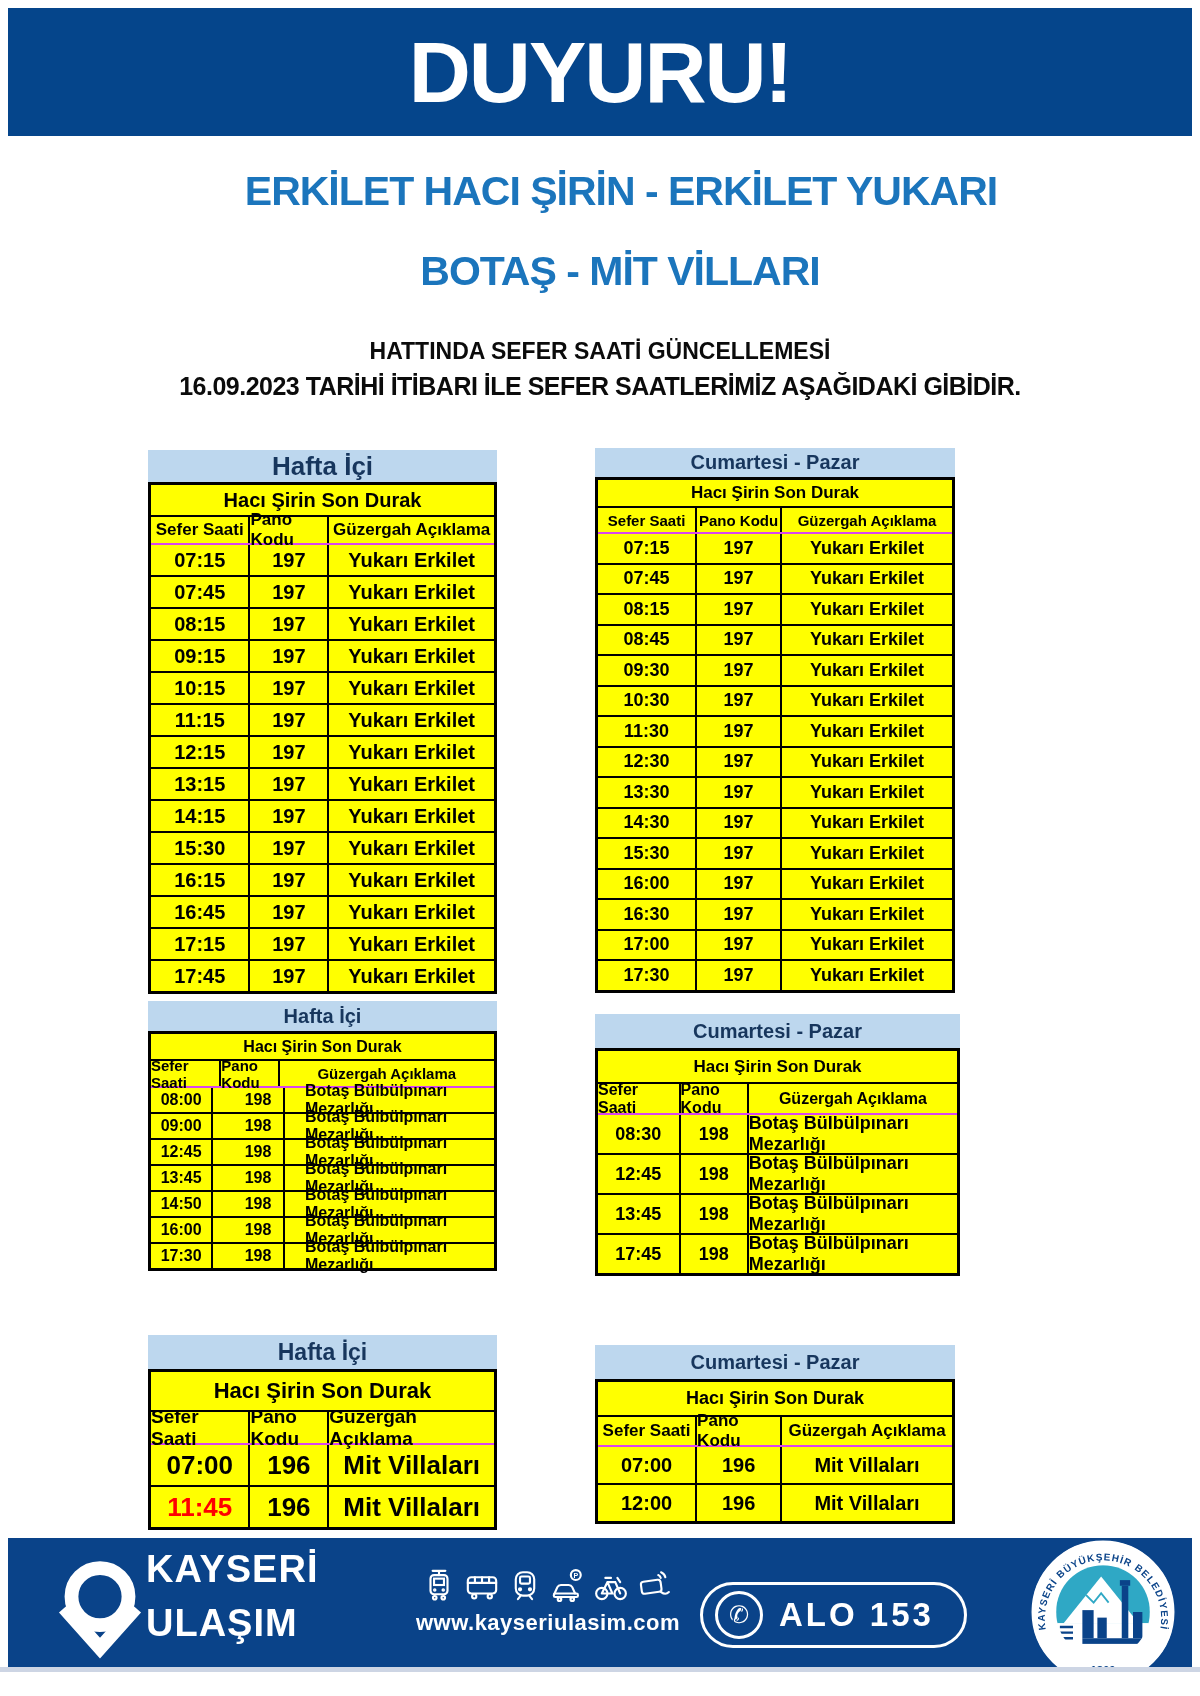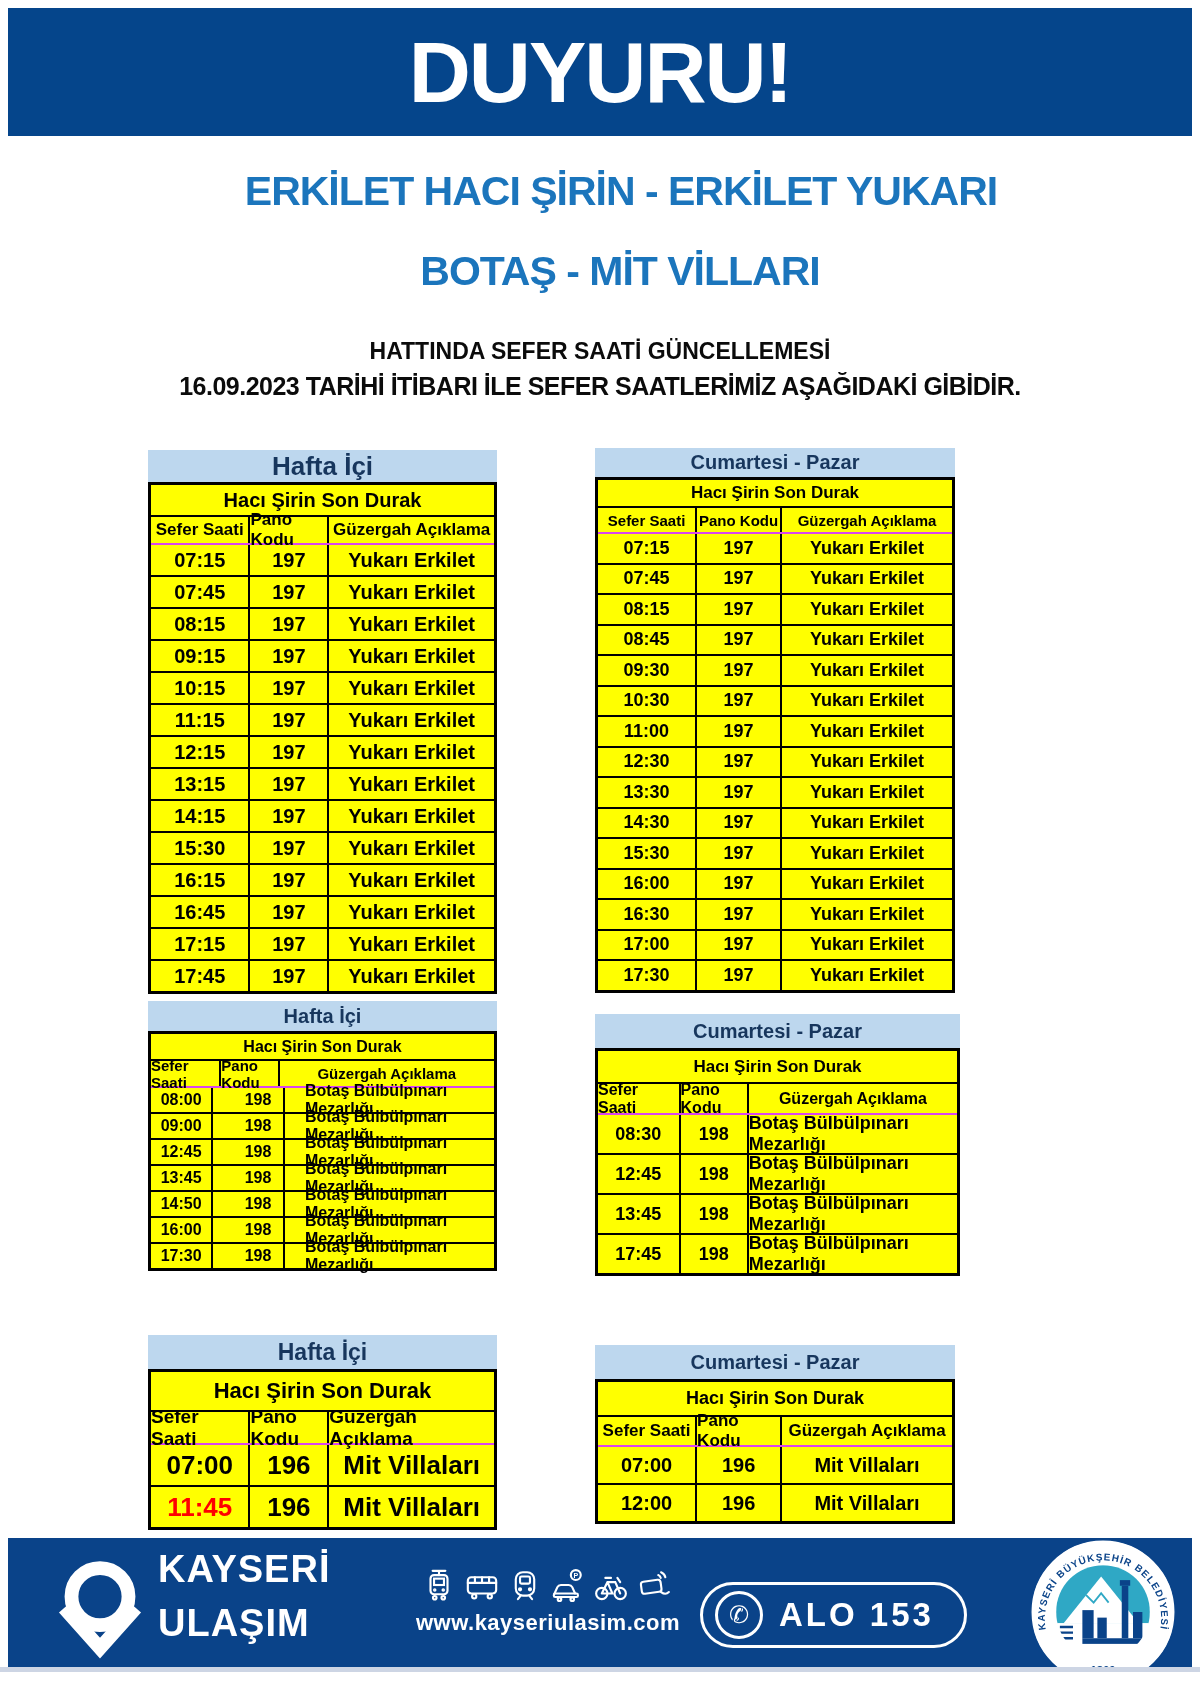--- a/index.html
+++ b/index.html
@@ -71,21 +71,21 @@
   
   .t5{left:595px;top:1345px;width:360px;}
   .t5 .day-hdr{height:34px;font-size:20px;}
   .t5 .stop-hdr{height:33px;font-size:18px;}
   .t5 .col-hdr{height:28px;font-size:17px;}
   .t5 .trow{height:36px;font-size:20px;}
   .t5 .c1{width:28%;} .t5 .c2{width:24%;} .t5 .c3{width:48%;}
   
   .footer{position:absolute;left:8px;top:1538px;width:1184px;height:147px;
           background:var(--footer-blue,#0A4389);color:#fff;}
-  .brand{position:absolute;left:46px;top:12px;display:flex;align-items:center;gap:12px;}
+  .brand{position:absolute;left:46px;top:12px;display:flex;align-items:center;}
   .brand-text{line-height:1;}
   .brand-text .b1,.brand-text .b2{font-size:38px;font-weight:bold;letter-spacing:1px;}
   .brand-text .b2{margin-top:16px;}
   .slogan{margin-top:24px;font-size:14px;font-style:italic;font-weight:bold;
           letter-spacing:4px;text-align:right;}
   .mid{position:absolute;left:408px;top:30px;width:260px;text-align:center;}
   .mid .icons{display:flex;justify-content:center;gap:9px;margin-bottom:8px;}
   .mid .site{font-size:22px;font-weight:bold;letter-spacing:0.5px;text-align:center;}
   .alo{position:absolute;left:692px;top:44px;display:flex;align-items:center;gap:16px;
        border:3px solid #fff;border-radius:40px;padding:6px 30px 6px 12px;}
@@ -229,21 +229,21 @@
             <span class="cell c1">09:30</span>
             <span class="cell c2">197</span>
             <span class="cell c3">Yukarı Erkilet</span>
           </div>
           <div class="trow">
             <span class="cell c1">10:30</span>
             <span class="cell c2">197</span>
             <span class="cell c3">Yukarı Erkilet</span>
           </div>
           <div class="trow">
-            <span class="cell c1">11:00</span>
+            <span class="cell c1">11:30</span>
             <span class="cell c2">197</span>
             <span class="cell c3">Yukarı Erkilet</span>
           </div>
           <div class="trow">
             <span class="cell c1">12:30</span>
             <span class="cell c2">197</span>
             <span class="cell c3">Yukarı Erkilet</span>
           </div>
           <div class="trow">
             <span class="cell c1">13:30</span>

